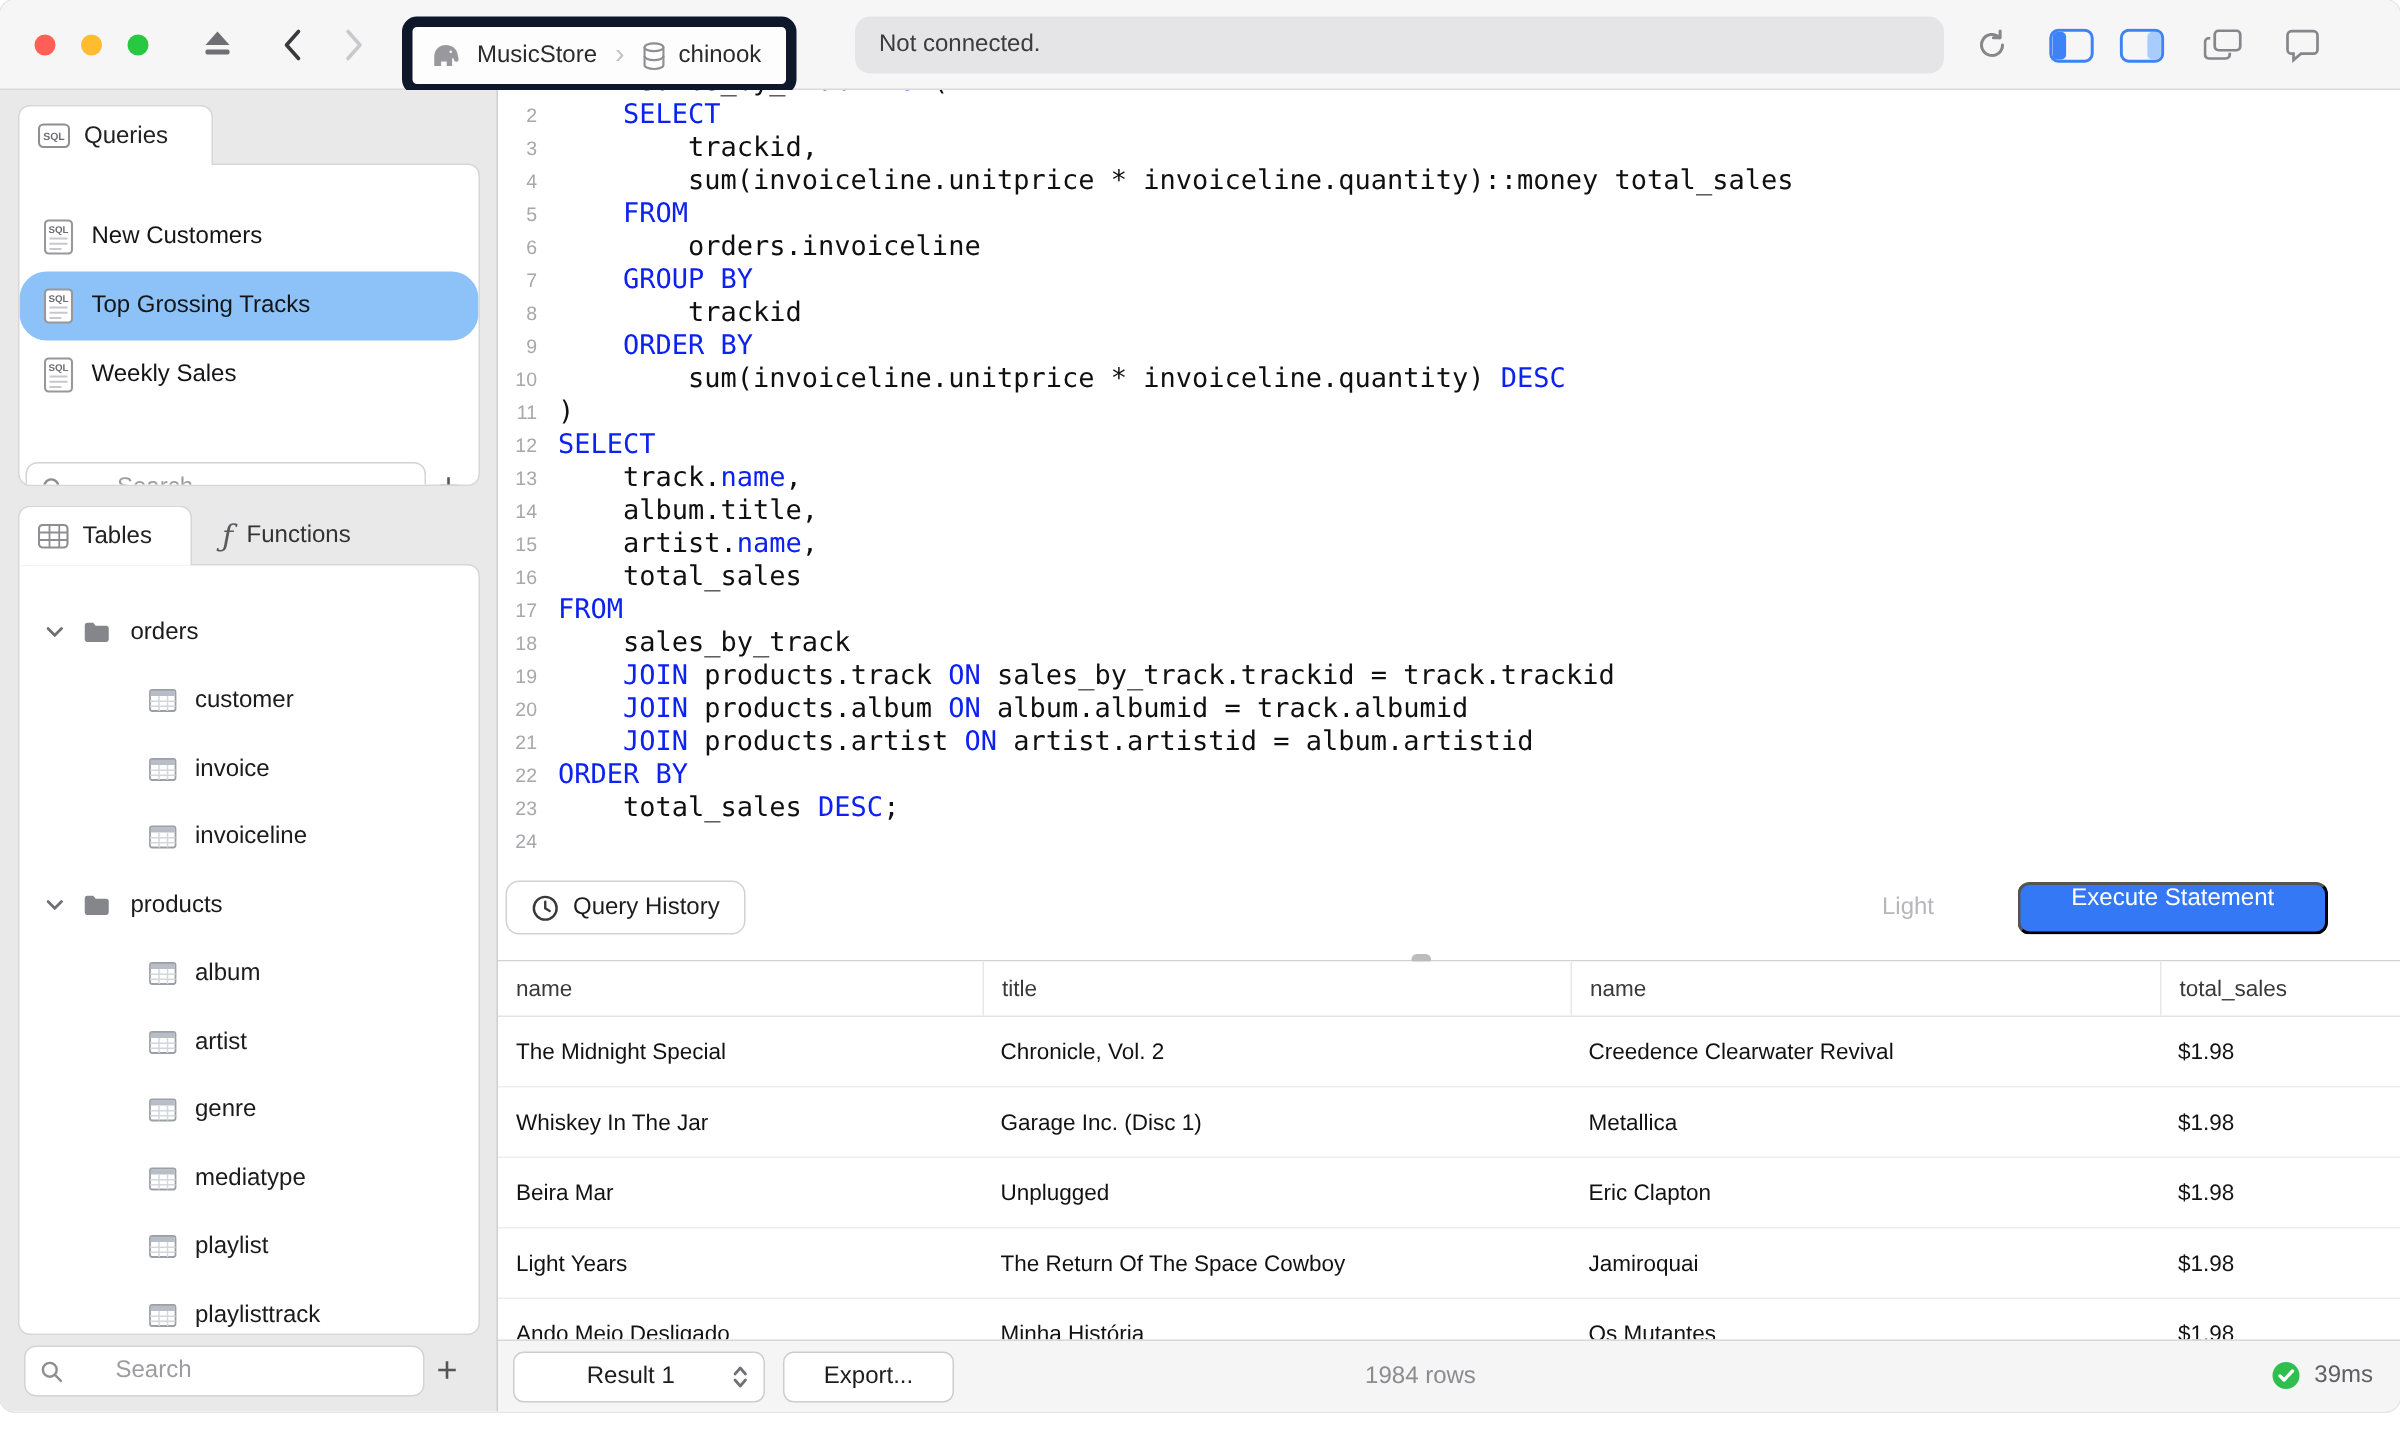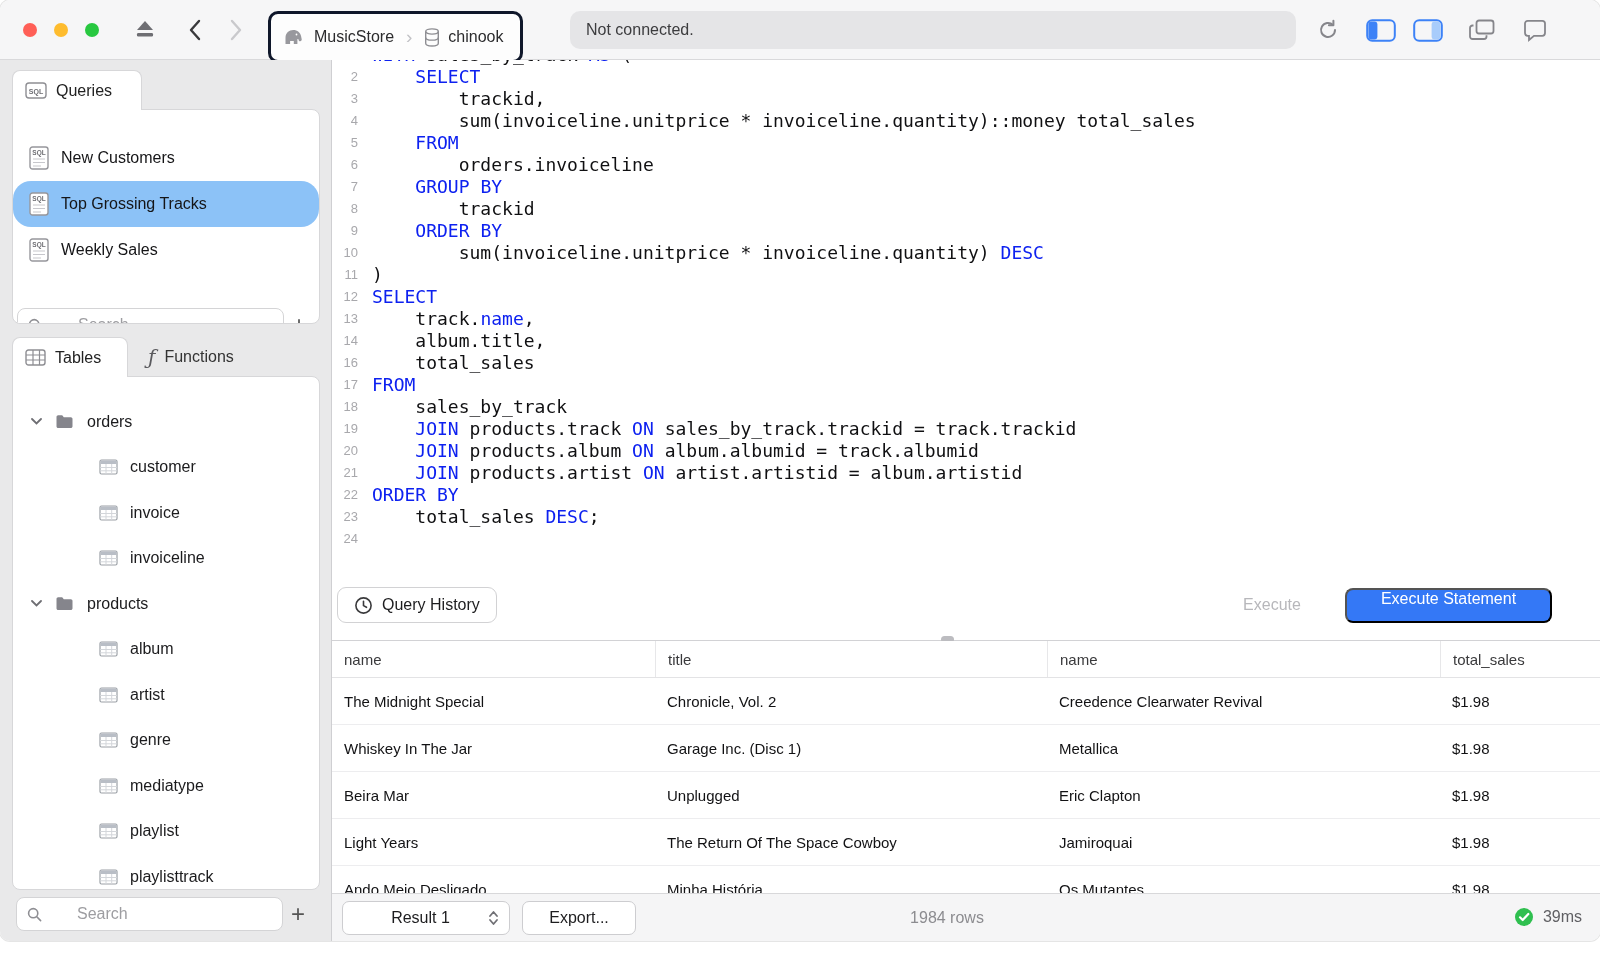--- a/index.html
+++ b/index.html
@@ -11,21 +11,21 @@
   *{box-sizing:border-box;margin:0;padding:0;}
   html,body{width:1600px;height:960px;background:#fff;font-family:"Liberation Sans",sans-serif;}
   .window{position:relative;width:1600px;height:941px;background:#fff;border-radius:10px;overflow:hidden;box-shadow:0 0 0 1px rgba(0,0,0,.10);}
   
   .titlebar{position:absolute;left:0;top:0;width:1600px;height:60px;background:#f6f6f7;border-bottom:1px solid #d9d9db;}
   .tl{position:absolute;top:23px;width:14px;height:14px;border-radius:50%;}
   .tl.red{left:23px;background:#ff5f57;}
   .tl.yellow{left:54px;background:#febc2e;}
   .tl.green{left:85px;background:#28c840;}
   .tbicon{position:absolute;display:flex;align-items:center;justify-content:center;}
-  .crumb{position:absolute;left:268px;top:11px;height:52px;border:3px solid #0f172a;border-radius:10px;background:#fdfdfd;display:flex;align-items:center;padding:0 16px 0 10px;gap:8px;}
+  .crumb{position:absolute;left:268px;top:11px;height:52px;border:7px solid #0f172a;border-radius:10px;background:#fdfdfd;display:flex;align-items:center;padding:0 16px 0 10px;gap:8px;}
   .crumb .seg{display:flex;align-items:center;gap:8px;font-size:16px;color:#2b2b2d;}
   .crumb .sep{color:#c2c2c6;font-size:19px;margin:0 4px;}
   .status-pill{position:absolute;left:570px;top:11px;width:726px;height:38px;background:#e5e5e7;border-radius:10px;display:flex;align-items:center;padding:0 16px;font-size:16px;color:#3c3c3e;}
   
   .sidebar{position:absolute;left:0;top:60px;width:332px;height:881px;background:#e9e9ea;border-right:1px solid #cfcfd2;}
   .tab{position:absolute;display:flex;align-items:center;gap:9px;background:#fff;border:1px solid #d7d7d9;border-bottom:none;border-radius:8px 8px 0 0;padding:0 12px;font-size:16px;color:#222;height:40px;z-index:2;}
   .tab.ghost{background:transparent;border:none;color:#333;}
   .card{position:absolute;background:#fff;border:1px solid #d7d7d9;border-radius:0 8px 8px 8px;overflow:hidden;z-index:1;}
   .q-tab{left:12px;top:10px;width:130px;}
   .q-card{left:12px;top:49px;width:308px;height:215px;padding-top:25px;}
@@ -423,20 +423,24 @@
         </div>
         <div class="cl-row">
           <span class="cl-num">13</span>
           <span class="cl-code"><span>    track.</span><span class="kw">name</span><span>,</span></span>
         </div>
         <div class="cl-row">
           <span class="cl-num">14</span>
           <span class="cl-code"><span>    album.title,</span></span>
         </div>
         <div class="cl-row">
+          <span class="cl-num">15</span>
+          <span class="cl-code"><span>    artist.</span><span class="kw">name</span><span>,</span></span>
+        </div>
+        <div class="cl-row">
           <span class="cl-num">16</span>
           <span class="cl-code"><span>    total_sales</span></span>
         </div>
         <div class="cl-row">
           <span class="cl-num">17</span>
           <span class="cl-code"><span class="kw">FROM</span></span>
         </div>
         <div class="cl-row">
           <span class="cl-num">18</span>
           <span class="cl-code"><span>    sales_by_track</span></span>
@@ -472,21 +476,21 @@
     <button class="qh-btn">
       <span style="display:flex;">
         <svg width="19" height="19" viewBox="0 0 19 19">
             <circle cx="9.5" cy="9.5" r="7.6" fill="none" stroke="#3a3a3c" stroke-width="1.6"></circle>
             <path d="M9.5 5.2v4.4l3 1.7" fill="none" stroke="#3a3a3c" stroke-width="1.6" stroke-linecap="round"></path>
           </svg>
       </span>
       <span>Query History</span>
     </button>
     <div class="cancel-btn">
-      <span>Execute</span>
+      <span>Light</span>
     </div>
     <button class="exec-btn">
       <span>Execute Statement</span>
     </button>
   </div>
 
   <div class="divider">
     <span class="handle"></span>
   </div>
 

